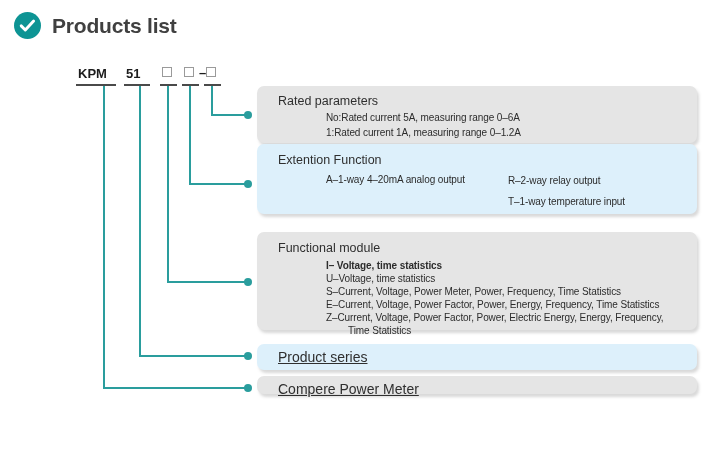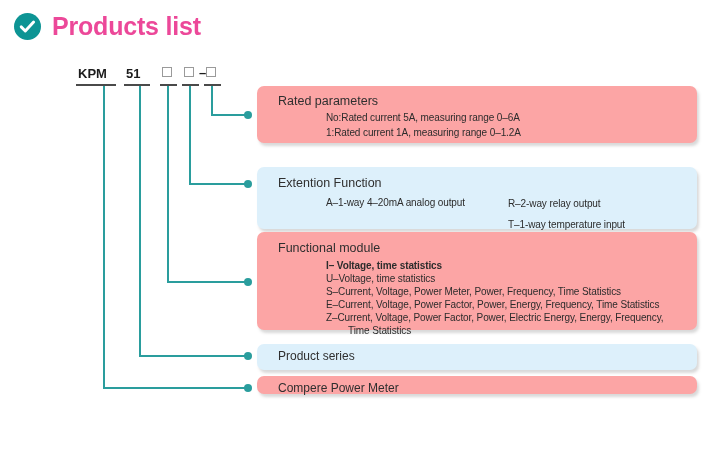--- a/index.html
+++ b/index.html
@@ -7,41 +7,41 @@
     width:716px;height:452px;background:#ffffff;
     font-family:"Liberation Sans","DejaVu Sans",sans-serif;
     color:#3a3a3a;overflow:hidden;position:relative;
   }
   #stage{position:absolute;left:0;top:0;width:716px;height:452px;}
 
   
   .header{position:absolute;left:14px;top:12px;display:flex;align-items:center;gap:11px;}
   .check-badge{width:27px;height:27px;border-radius:50%;background:#0d9494;position:relative;flex:none;}
   .check-badge svg{position:absolute;left:0;top:0;}
-  .page-title{font-size:25px;font-weight:bold;color:#ec4899;letter-spacing:-0.2px;white-space:nowrap;}
+  .page-title{font-size:21px;font-weight:bold;color:#404040;letter-spacing:-0.2px;white-space:nowrap;}
   .code-seg{position:absolute;font-size:13px;font-weight:bold;color:#1c1c1c;white-space:nowrap;}
   .code-rule{position:absolute;height:2px;background:#4a4a4a;}
   .sq{display:inline-block;width:10px;height:10px;border:1.4px solid #9a9a9a;vertical-align:1px;box-sizing:border-box;}
 
   
   .leader{position:absolute;background:#2a9d9d;}
   .lv{width:1.6px;}
   .lh{height:1.6px;}
   .ldot{position:absolute;width:8px;height:8px;border-radius:50%;background:#2a9d9d;}
 
   
   .box{position:absolute;left:257px;width:440px;border-radius:7px;
        box-shadow:2px 3px 3px rgba(120,120,120,0.28);box-sizing:border-box;}
-  .box.teal{background:#fca5a5;}
+  .box.teal{background:#e5e5e5;}
   .box.blue{background:#ddf0fb;}
   .box-title{position:absolute;left:21px;font-size:12.5px;color:#2f2f2f;white-space:nowrap;}
   .box-line{position:absolute;left:21px;font-size:10px;color:#2c2c2c;white-space:nowrap;letter-spacing:-0.1px;padding-left:48px;}
   .box-line.col2{left:203px;}
   .box-line.indent{left:32px;margin-left:11px;}
-  .single-label{position:absolute;left:21px;font-size:12px;color:#2f2f2f;white-space:nowrap;}
+  .single-label{position:absolute;left:21px;font-size:14px;color:#2f2f2f;white-space:nowrap;text-decoration:underline;}
 
   
   .footer{position:absolute;left:236px;top:421px;display:flex;align-items:center;gap:8px;}
   .diamond{width:7px;height:7px;background:#2a9d9d;transform:rotate(45deg);flex:none;}
   .footer-text{font-size:10.5px;color:#3a3a3a;white-space:nowrap;letter-spacing:-0.1px;}
 </style>
 </head>
 <body>
 
 <div id="stage">
@@ -103,21 +103,21 @@
     <div class="leader lh" style="left:103px;top:387px;width:148px;"></div>
     <div class="ldot" style="left:244px;top:384px;"></div>
   </div>
 
   <div class="box teal" style="top:86px;height:57px;">
     <div class="box-title" style="top:8px;">Rated parameters</div>
     <div class="box-line" style="top:26px;">No:Rated current 5A, measuring range 0–6A</div>
     <div class="box-line" style="top:41px;">1:Rated current 1A, measuring range 0–1.2A</div>
   </div>
 
-  <div class="box blue" style="top:167px;height:62px;">
+  <div class="box blue" style="top:144px;height:70px;">
     <div class="box-title" style="top:9px;">Extention Function</div>
     <div class="box-line" style="top:30px;">A–1-way 4–20mA analog output</div>
     <div class="box-line col2" style="top:31px;">R–2-way relay output</div>
     <div class="box-line col2" style="top:52px;">T–1-way temperature input</div>
   </div>
 
   <div class="box teal" style="top:232px;height:98px;">
     <div class="box-title" style="top:9px;">Functional module</div>
     <div class="box-line" style="top:28px;font-weight:bold;">I– Voltage, time statistics</div>
     <div class="box-line" style="top:41px;">U–Voltage, time statistics</div>

